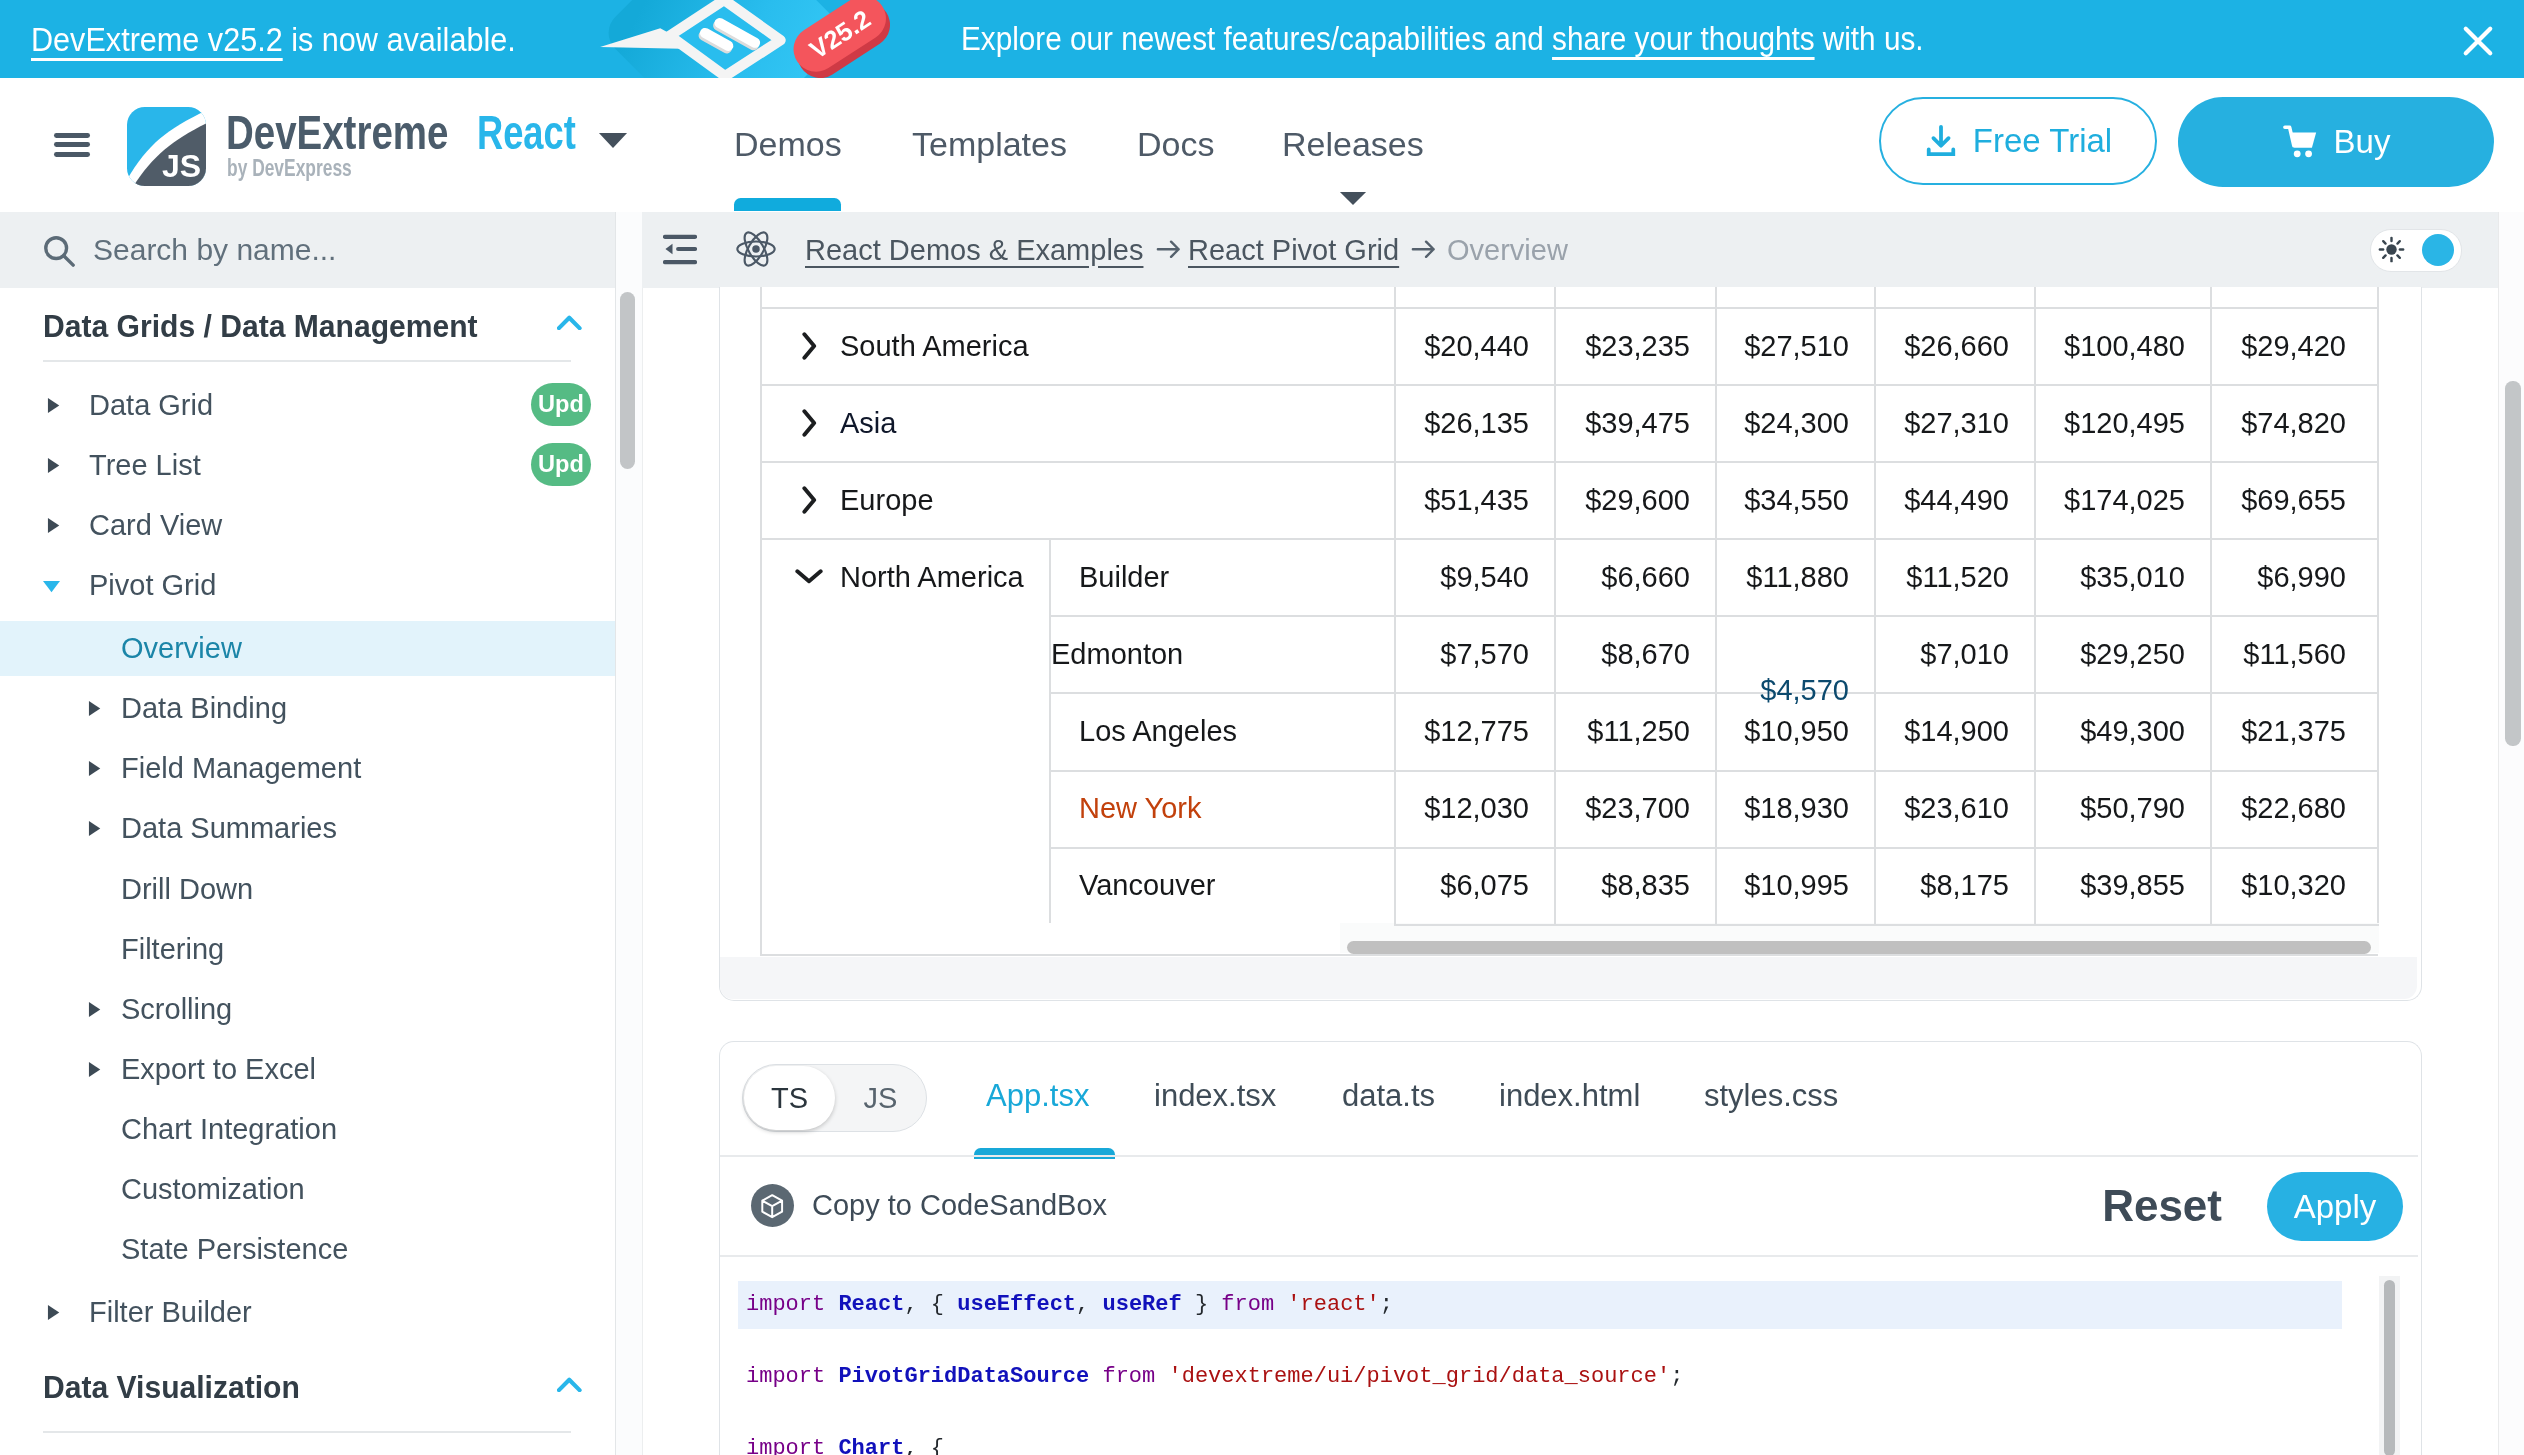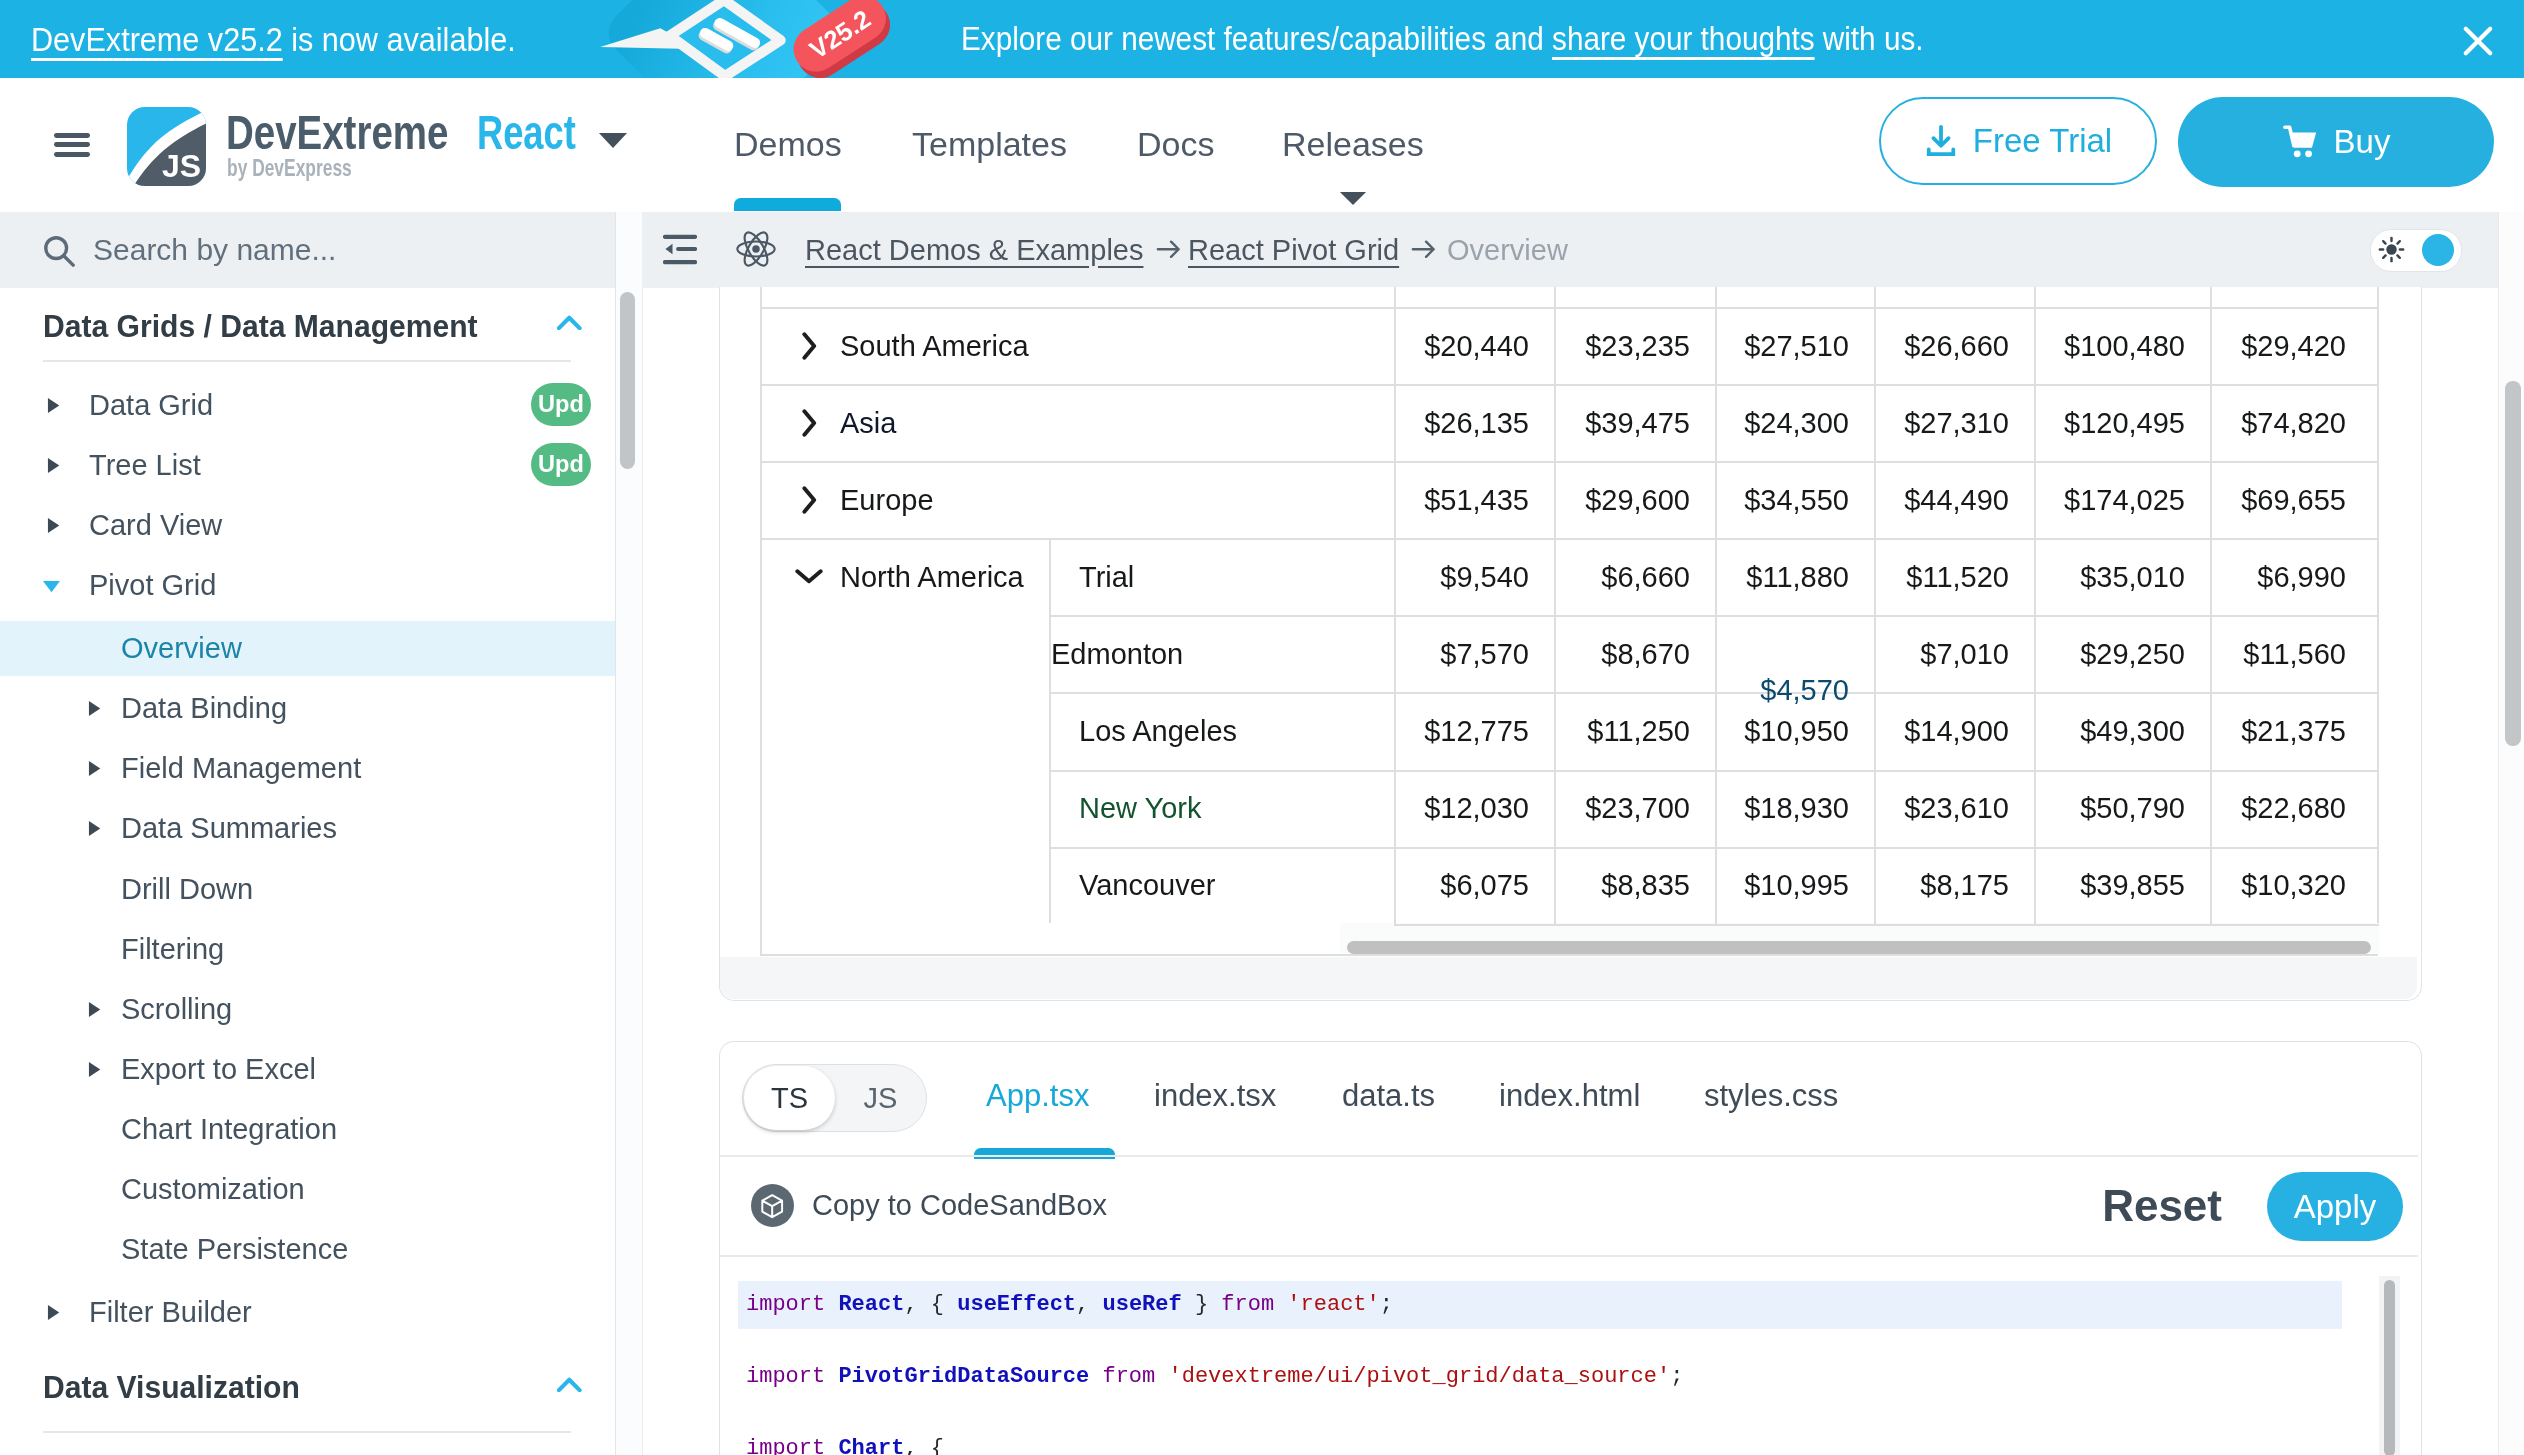--- a/index.html
+++ b/index.html
@@ -226,24 +226,24 @@
     </svg>
 <div class="a" style="left:840px;top:404px;height:38px;display:flex;align-items:center;font-size:29px;color:#0f172a;">Asia</div>
 <svg class="a" style="left:802px;top:486px;" width="15" height="28" viewBox="0 0 16 30">
       <path d="M2.5 2.5 L13 15 L2.5 27.5" stroke="#1c1e20" stroke-width="4.2" fill="none" stroke-linecap="round" stroke-linejoin="round"></path>
     </svg>
 <div class="a" style="left:840px;top:481px;height:38px;display:flex;align-items:center;font-size:29px;color:#16181a;">Europe</div>
 <svg class="a" style="left:795px;top:569px;" width="28" height="15" viewBox="0 0 30 16">
       <path d="M2.5 2.5 L15 13 L27.5 2.5" stroke="#1c1e20" stroke-width="4.2" fill="none" stroke-linecap="round" stroke-linejoin="round"></path>
     </svg>
 <div class="a" style="left:840px;top:558px;height:38px;display:flex;align-items:center;font-size:29px;color:#16181a;">North America</div>
-<div class="a" style="left:1079px;top:558px;height:38px;display:flex;align-items:center;font-size:29px;color:#16181a;">Trial</div>
+<div class="a" style="left:1079px;top:558px;height:38px;display:flex;align-items:center;font-size:29px;color:#16181a;">Builder</div>
 <div class="a" style="left:1051px;top:635px;height:38px;display:flex;align-items:center;font-size:29px;color:#16181a;">Edmonton</div>
 <div class="a" style="left:1079px;top:712px;height:38px;display:flex;align-items:center;font-size:29px;color:#16181a;text-align:center;">Los Angeles</div>
-<div class="a" style="left:1079px;top:789px;height:38px;display:flex;align-items:center;font-size:29px;color:#14532d;">New York</div>
+<div class="a" style="left:1079px;top:789px;height:38px;display:flex;align-items:center;font-size:29px;color:#c2410c;">New York</div>
 <div class="a" style="left:1079px;top:866px;height:38px;display:flex;align-items:center;font-size:29px;color:#16181a;">Vancouver</div>
 <div class="a" style="left:1246px;top:327px;width:283px;height:38px;display:flex;align-items:center;justify-content:flex-end;font-size:29px;color:#16181a;">$20,440</div>
 <div class="a" style="left:1407px;top:327px;width:283px;height:38px;display:flex;align-items:center;justify-content:flex-end;font-size:29px;color:#16181a;">$23,235</div>
 <div class="a" style="left:1566px;top:327px;width:283px;height:38px;display:flex;align-items:center;justify-content:flex-end;font-size:29px;color:#16181a;">$27,510</div>
 <div class="a" style="left:1726px;top:327px;width:283px;height:38px;display:flex;align-items:center;justify-content:flex-end;font-size:29px;color:#16181a;">$26,660</div>
 <div class="a" style="left:1902px;top:327px;width:283px;height:38px;display:flex;align-items:center;justify-content:flex-end;font-size:29px;color:#16181a;">$100,480</div>
 <div class="a" style="left:2063px;top:327px;width:283px;height:38px;display:flex;align-items:center;justify-content:flex-end;font-size:29px;color:#16181a;">$29,420</div>
 <div class="a" style="left:1246px;top:404px;width:283px;height:38px;display:flex;align-items:center;justify-content:flex-end;font-size:29px;color:#16181a;">$26,135</div>
 <div class="a" style="left:1407px;top:404px;width:283px;height:38px;display:flex;align-items:center;justify-content:flex-end;font-size:29px;color:#16181a;">$39,475</div>
 <div class="a" style="left:1566px;top:404px;width:283px;height:38px;display:flex;align-items:center;justify-content:flex-end;font-size:29px;color:#16181a;">$24,300</div>

